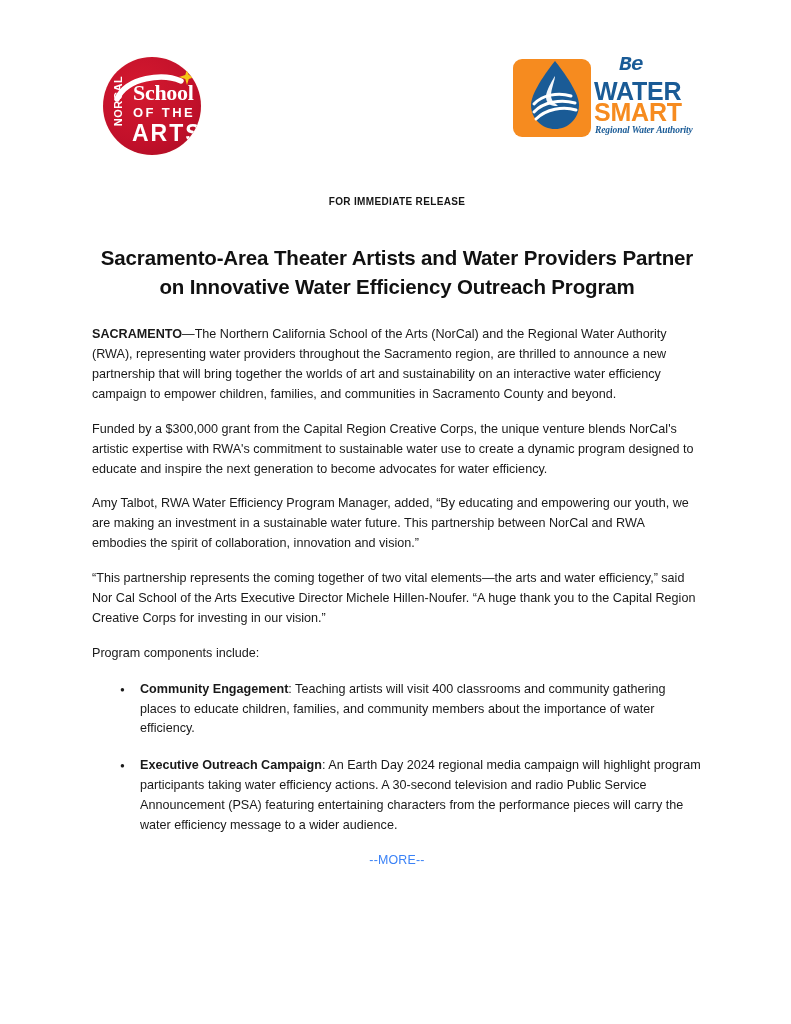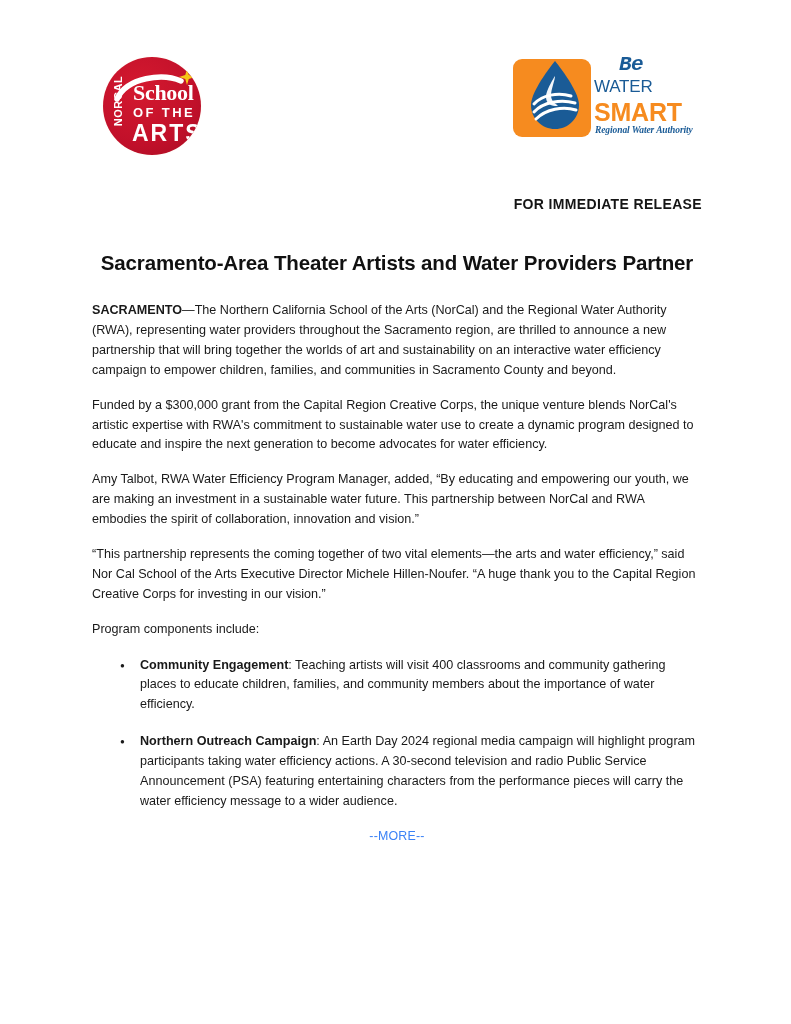--- a/index.html
+++ b/index.html
@@ -158,22 +158,22 @@
     font-weight: bold;
     font-size: 21px;
     letter-spacing: -0.5px;
   }
   .bws-water {
     position: absolute;
     left: 1px;
     top: 25px;
     color: #1a5b96;
     font-family: "Liberation Sans", sans-serif;
-    font-weight: normal;
-    font-size: 17px;
+    font-weight: bold;
+    font-size: 25px;
     letter-spacing: -0.2px;
   }
   .bws-smart {
     position: absolute;
     left: 1px;
     top: 46px;
     color: #f68b1f;
     font-family: "Liberation Sans", sans-serif;
     font-weight: bold;
     font-size: 25px;
@@ -193,23 +193,23 @@
   }
 
   
   .doc {
     position: absolute;
     left: 92px;
     top: 196px;
     width: 610px;
   }
   .release-line {
-    text-align: right;
-    font-weight: bold;
-    font-size: 14px;
+    text-align: center;
+    font-weight: bold;
+    font-size: 10px;
     letter-spacing: 0.35px;
     color: #151515;
     margin: 0 0 36px 0;
   }
   .headline {
     text-align: center;
     font-weight: bold;
     font-size: 20.5px;
     line-height: 1.42;
     color: #111111;
@@ -307,38 +307,39 @@
     </div>
 
   </div>
 
   <div class="doc">
 
     <p class="release-line">FOR IMMEDIATE RELEASE</p>
 
     <h1 class="headline">
       <span>Sacramento-Area Theater Artists and Water Providers Partner</span><br>
+      <span>on Innovative Water Efficiency Outreach Program</span>
     </h1>
 
     <p class="para"><b>SACRAMENTO</b><span>—The Northern California School of the Arts (NorCal) and the Regional Water Authority (RWA), representing water providers throughout the Sacramento region, are thrilled to announce a new partnership that will bring together the worlds of art and sustainability on an interactive water efficiency campaign to empower children, families, and communities in Sacramento County and beyond.</span></p>
 
     <p class="para">Funded by a $300,000 grant from the Capital Region Creative Corps, the unique venture blends NorCal's artistic expertise with RWA's commitment to sustainable water use to create a dynamic program designed to educate and inspire the next generation to become advocates for water efficiency.</p>
 
     <p class="para">Amy Talbot, RWA Water Efficiency Program Manager, added, “By educating and empowering our youth, we are making an investment in a sustainable water future. This partnership between NorCal and RWA embodies the spirit of collaboration, innovation and vision.”</p>
 
     <p class="para">“This partnership represents the coming together of two vital elements—the arts and water efficiency,” said Nor Cal School of the Arts Executive Director Michele Hillen-Noufer. “A huge thank you to the Capital Region Creative Corps for investing in our vision.”</p>
 
     <p class="components-lead">Program components include:</p>
 
     <ul class="components">
       <li>
         <b>Community Engagement</b><span>: Teaching artists will visit 400 classrooms and community gathering places to educate children, families, and community members about the importance of water efficiency.</span>
       </li>
       <li>
-        <b>Northern Outreach Campaign</b><span>: An Earth Day 2024 regional media campaign will highlight program participants taking water efficiency actions. A 30-second television and radio Public Service Announcement (PSA) featuring entertaining characters from the performance pieces will carry the water efficiency message to a wider audience.</span>
+        <b>Executive Outreach Campaign</b><span>: An Earth Day 2024 regional media campaign will highlight program participants taking water efficiency actions. A 30-second television and radio Public Service Announcement (PSA) featuring entertaining characters from the performance pieces will carry the water efficiency message to a wider audience.</span>
       </li>
     </ul>
 
     <p class="more-line">--MORE--</p>
 
   </div>
 
 </div>
 
 </body></html>

